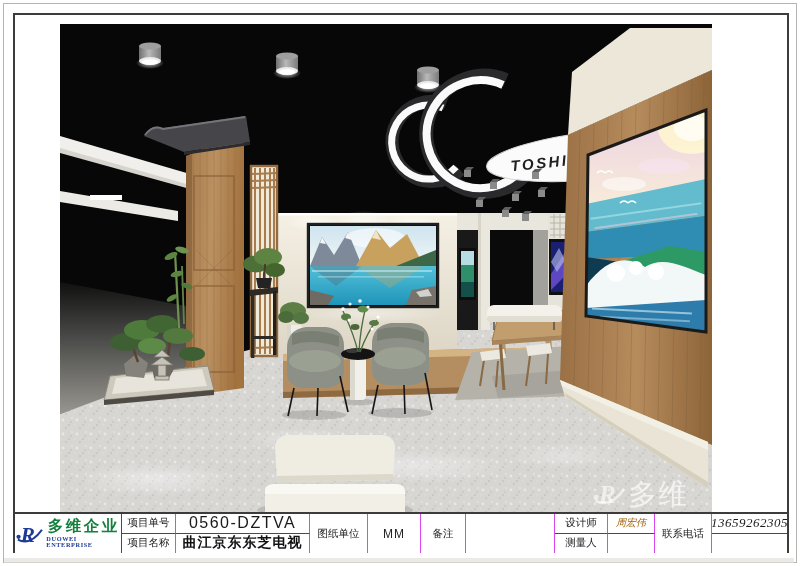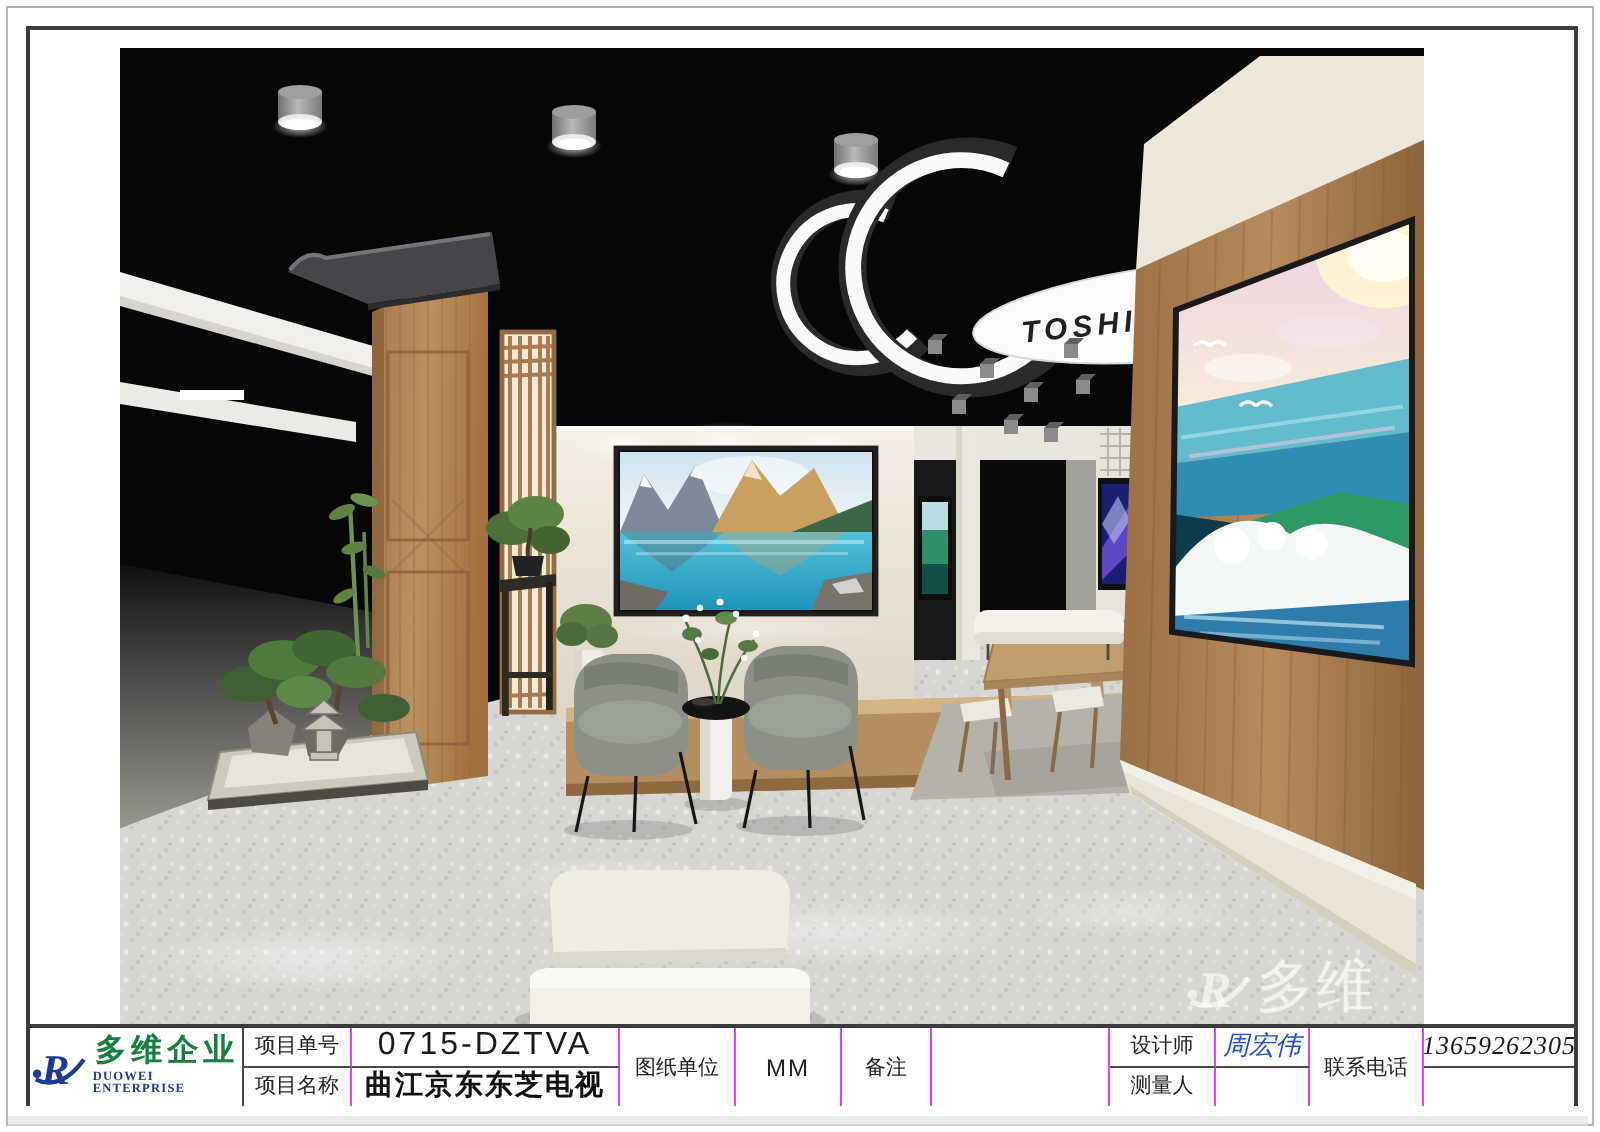--- a/index.html
+++ b/index.html
@@ -26,21 +26,21 @@
               grid-template-rows:1fr 1fr;background:#fff;}
   .tb-cell{border-right:1px solid #d946ef;border-bottom:1px solid #4a4a4a;
            display:flex;align-items:center;justify-content:center;overflow:hidden;
            color:#222;font-size:10.5px;white-space:nowrap;}
   .tb-cell.last{border-right:none;}
   .tb-cell.rspan{grid-row:1/3;border-bottom:none;}
   .tb-cell.row2{grid-row:2;border-bottom:none;}
   .val-big{font-size:16px;letter-spacing:1.5px;color:#1a1a1a;}
   .val-bold{font-size:14px;font-weight:bold;letter-spacing:1px;color:#111;}
   .val-mm{font-size:12px;letter-spacing:1px;}
-  .val-hand{font-family:"Liberation Serif",serif;font-style:italic;font-size:13px;color:#1d4ed8;}
+  .val-hand{font-family:"Liberation Serif",serif;font-style:italic;font-size:10px;color:#a16207;}
   .val-phone{font-family:"Liberation Serif",serif;font-style:italic;font-size:13px;letter-spacing:.5px;color:#1c1c1c;}
 
   .logo-cell{display:flex;align-items:center;justify-content:center;gap:3px;border-right:1px solid #4a4a4a;grid-row:1/3;}
   .logo-txt{display:flex;flex-direction:column;align-items:center;line-height:1;}
   .logo-cn{color:#15803d;font-weight:bold;font-size:15.5px;letter-spacing:2.5px;}
   .logo-en{color:#1d3a96;font-weight:bold;font-size:6.3px;letter-spacing:.6px;
            font-family:"Liberation Serif",serif;margin-top:2px;}
 </style>
 </head>
 <body>
@@ -513,21 +513,21 @@
         <text x="8" y="31" font-size="30" font-weight="bold" font-style="italic" font-family="Liberation Serif,serif" fill="#1d3a96">R</text>
         <path d="M4,28 C16,34 28,28 38,14" stroke="#1d3a96" stroke-width="3" fill="none"></path>
       </svg>
       <div class="logo-txt">
         <span class="logo-cn">多维企业</span>
         <span class="logo-en">DUOWEI ENTERPRISE</span>
       </div>
     </div>
 
     <div class="tb-cell" style="grid-column:2;grid-row:1">项目单号</div>
-    <div class="tb-cell val-big" style="grid-column:3;grid-row:1">0715-DZTVA</div>
+    <div class="tb-cell val-big" style="grid-column:3;grid-row:1">0560-DZTVA</div>
     <div class="tb-cell row2" style="grid-column:2">项目名称</div>
     <div class="tb-cell rspan" style="grid-column:4">图纸单位</div>
 
     <div class="tb-cell row2 val-bold" style="grid-column:3">曲江京东东芝电视</div>
     <div class="tb-cell rspan val-mm" style="grid-column:5">MM</div>
     <div class="tb-cell rspan" style="grid-column:6">备注</div>
     <div class="tb-cell rspan" style="grid-column:7"></div>
 
     <div class="tb-cell" style="grid-column:8;grid-row:1">设计师</div>
     <div class="tb-cell val-hand" style="grid-column:9;grid-row:1">周宏伟</div>

